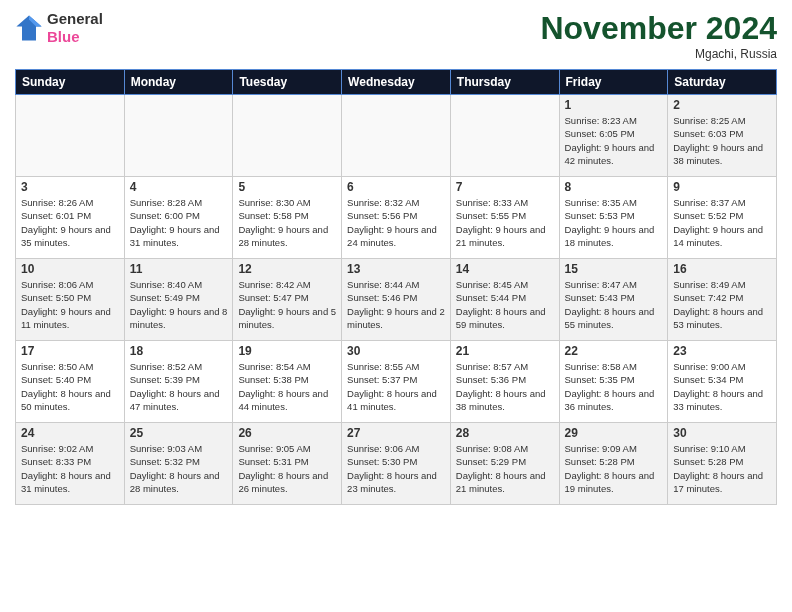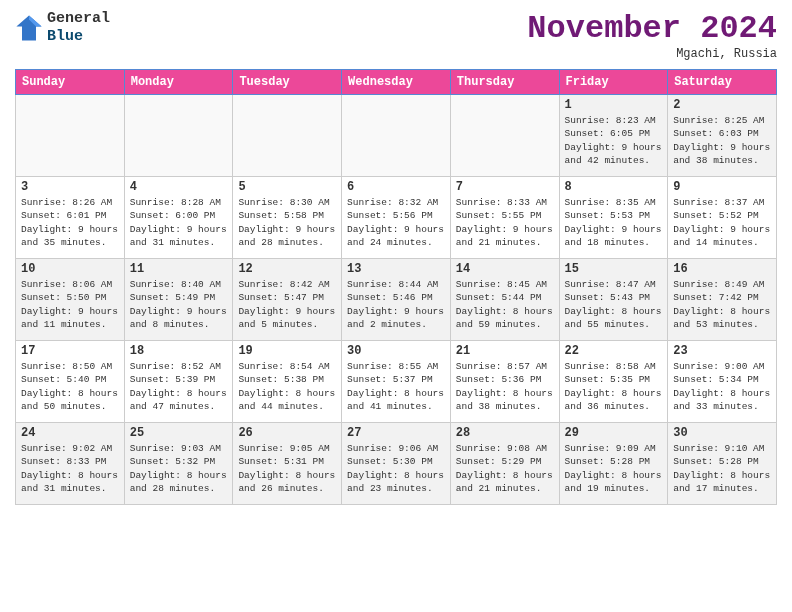--- a/index.html
+++ b/index.html
@@ -7,21 +7,20 @@
       width: 792px;
       height: 612px;
       font-family: Arial, sans-serif;
       background: #fff;
       overflow: hidden;
     }
     .page {
       width: 792px;
       height: 612px;
       padding: 10px 15px;
-      font-family: Liberation Mono, monospace;
     }
     .header {
       display: flex;
       justify-content: space-between;
       align-items: flex-start;
       margin-bottom: 8px;
     }
     .logo {
       display: flex;
       align-items: center;
@@ -30,33 +29,33 @@
     .logo-icon {
       width: 28px;
       height: 28px;
     }
     .title-block {
       text-align: right;
     }
     .month-title {
       font-size: 32px;
       font-weight: bold;
-      color: #701a75;
+      color: #14532d;
     }
     .location {
       font-size: 12px;
       color: #333;
     }
     .calendar {
       width: 100%;
       border-collapse: collapse;
       font-size: 10px;
     }
     .calendar th {
-      background: #ec4899;
+      background: #0f172a;
       color: #fff;
       text-align: left;
       padding: 5px 6px;
       font-size: 12px;
       font-weight: bold;
       border: 1px solid #5588d4;
     }
     .calendar td {
       border: 1px solid #ccc;
       vertical-align: top;
@@ -88,21 +87,21 @@
 
 <div class="page">
   <div class="header">
     <div class="logo">
       <svg class="logo-icon" viewBox="0 0 40 40">
         <polygon points="20,2 38,18 30,18 30,38 10,38 10,18 2,18" fill="#3375c8"></polygon>
         <polygon points="20,2 38,18 30,18 20,8" fill="#5599ee"></polygon>
       </svg>
       <div>
         <div style="font-size:15px;font-weight:bold;color:#333;line-height:1.2;">General</div>
-        <div style="font-size:15px;font-weight:bold;color:#0c4a6e;line-height:1.2;">Blue</div>
+        <div style="font-size:15px;font-weight:bold;color:#ec4899;line-height:1.2;">Blue</div>
       </div>
     </div>
     <div class="title-block">
       <div class="month-title">November 2024</div>
       <div class="location">Mgachi, Russia</div>
     </div>
   </div>
 
   <table class="calendar">
     <thead>

